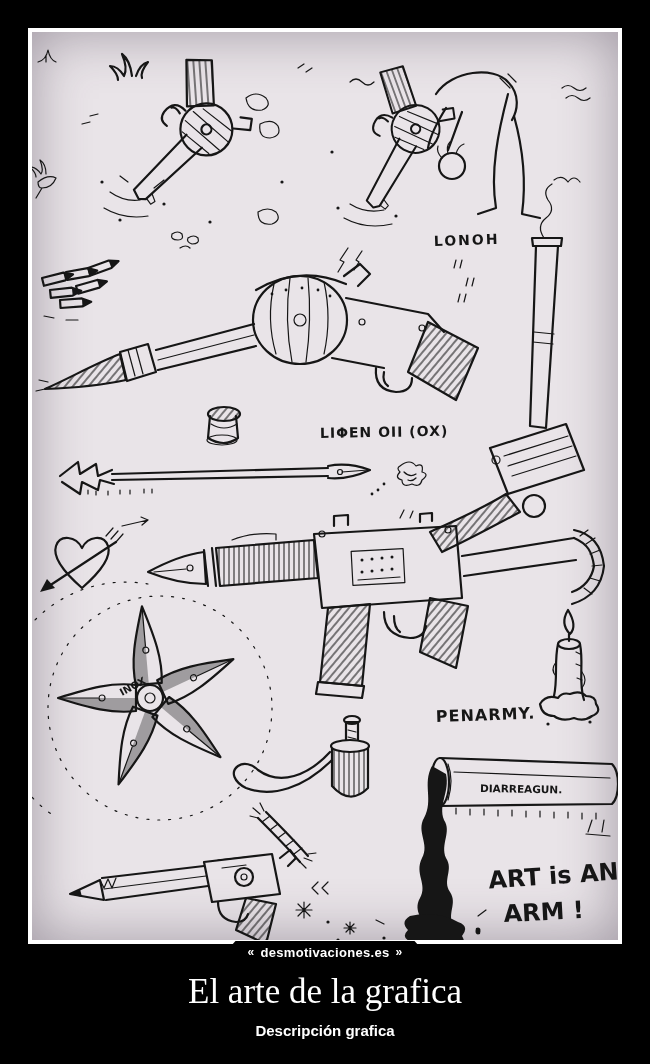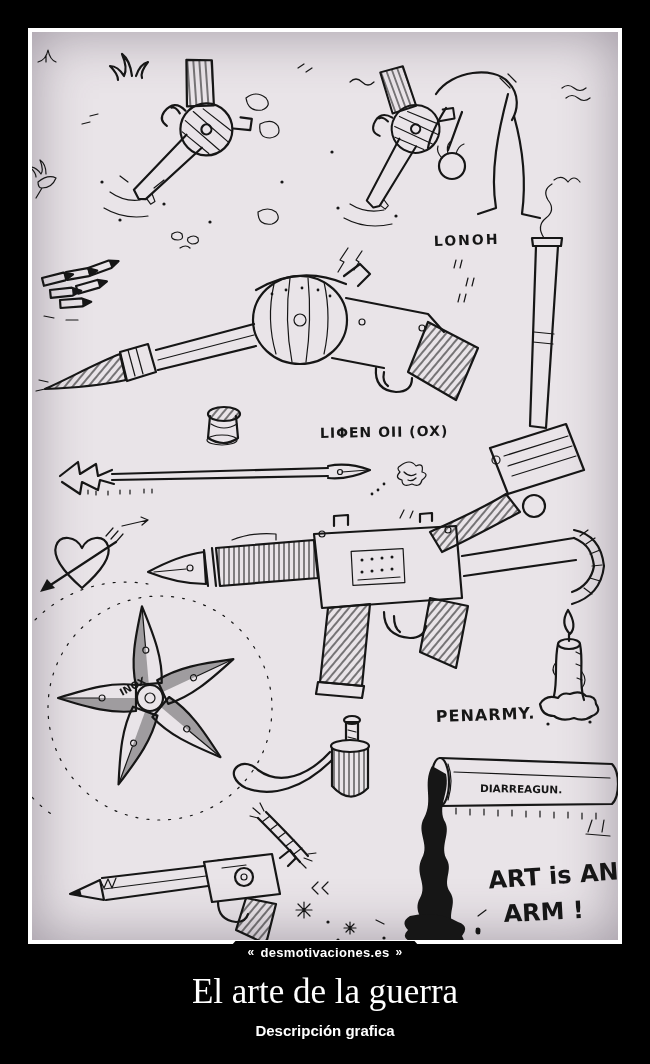--- a/index.html
+++ b/index.html
@@ -352,14 +352,14 @@
     <text class="hand" x="512" y="888" font-size="24" text-anchor="middle" transform="rotate(-3 512 888)">ARM !</text>
   </svg>
 </div>
 
 <div class="ribbon">
   <span class="chev">«</span>
   <span>desmotivaciones.es</span>
   <span class="chev">»</span>
 </div>
 
-<div class="poster-title">El arte de la guerra</div>
+<div class="poster-title">El arte de la grafica</div>
 <div class="poster-subtitle">Descripción grafica</div>
 
 </body></html>

